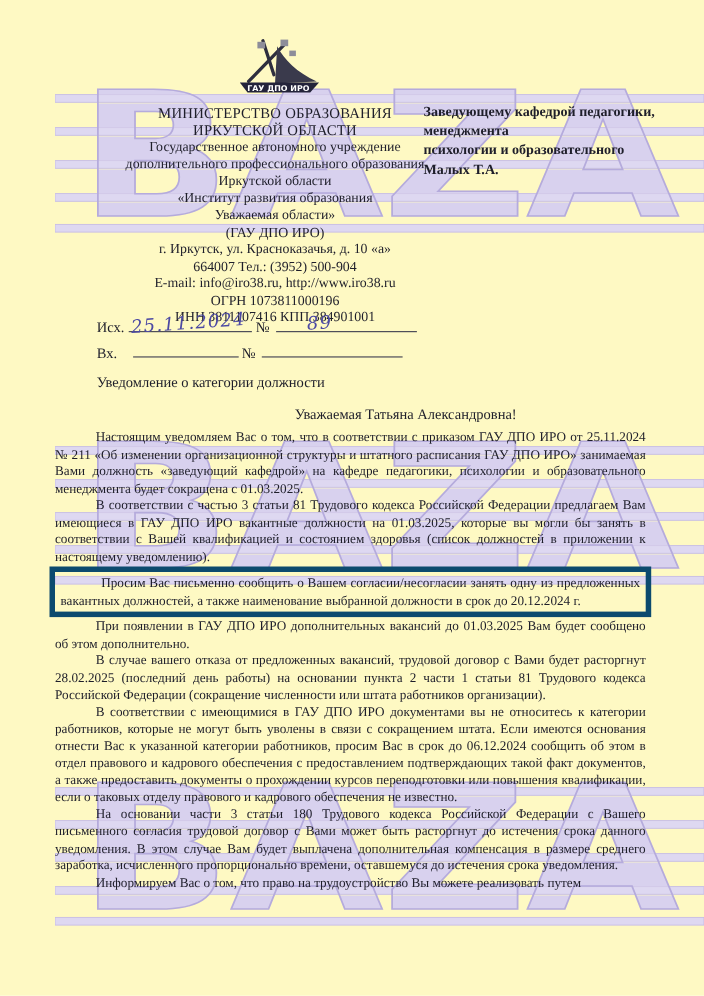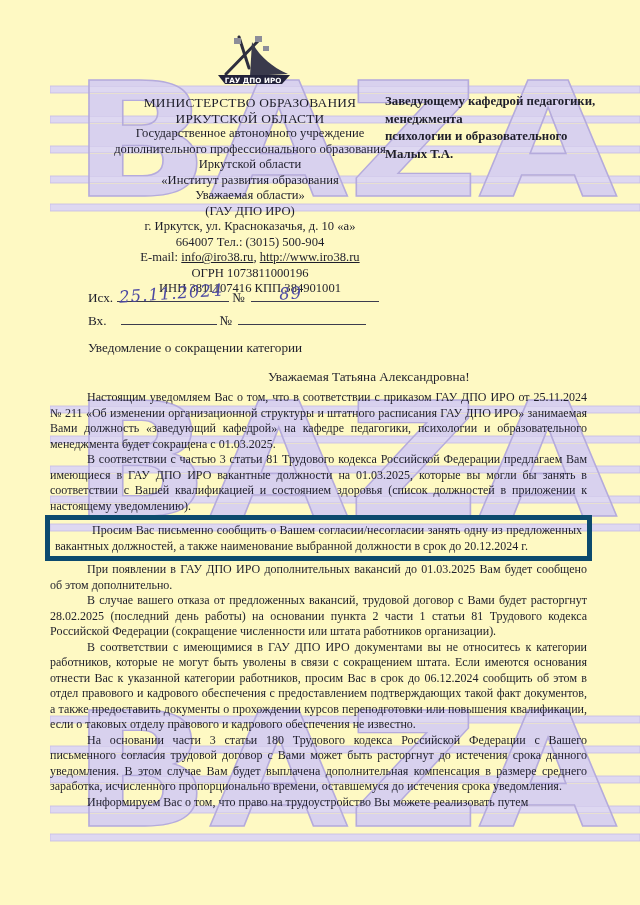--- a/index.html
+++ b/index.html
@@ -14,21 +14,21 @@
   .wm-top { top:64px; }
   .wm-mid { top:384px; }
   .wm-bot { top:694px; }
   
   .org-header {
     position:absolute; left:60px; top:34px; width:380px;
     text-align:center; z-index:2; line-height:15.5px; font-size:12.6px;
   }
   .ministry { font-size:13.4px; letter-spacing:.2px; }
   .logo-wrap { height:60px; margin-bottom:1px; }
-  .u { text-decoration:underline; }
+  .u { }
   
   .recipient {
     position:absolute; left:385px; top:93px; width:250px;
     font-size:12.8px; line-height:17.5px; z-index:2;font-weight:bold;
   }
   
   .refs { position:absolute; left:88px; top:286px; z-index:2; font-size:13.2px; }
   .ref-row { height:23px; }
   .uline { display:inline-block; border-bottom:1.3px solid #3c3c4e; position:relative; height:15px; vertical-align:baseline; }
   .ul-a { width:112px; margin-left:4px; }
@@ -126,21 +126,21 @@
     </div>
     <div class="ministry">МИНИСТЕРСТВО ОБРАЗОВАНИЯ</div>
     <div class="ministry">ИРКУТСКОЙ ОБЛАСТИ</div>
     <div>Государственное автономного учреждение</div>
     <div>дополнительного профессионального образования</div>
     <div>Иркутской области</div>
     <div>«Институт развития образования</div>
     <div>Уважаемая области»</div>
     <div>(ГАУ ДПО ИРО)</div>
     <div>г. Иркутск, ул. Красноказачья, д. 10 «а»</div>
-    <div>664007 Тел.: (3015) 500-904</div>
+    <div>664007 Тел.: (3952) 500-904</div>
     <div>
       <span>E-mail:</span>
       <span class="u">info@iro38.ru</span><span>,</span>
       <span class="u">http://www.iro38.ru</span>
     </div>
     <div>ОГРН 1073811000196</div>
     <div>ИНН 3811107416 КПП 384901001</div>
   </div>
 
   <div class="recipient">
@@ -154,21 +154,21 @@
     <div class="ref-row">
       <span>Исх.</span><span class="uline ul-a"><span class="hand">25.11.2024</span></span>
       <span>№</span><span class="uline ul-b"><span class="hand hand-num">89</span></span>
     </div>
     <div class="ref-row">
       <span>Вх.</span><span class="uline ul-c"></span>
       <span>№</span><span class="uline ul-b"></span>
     </div>
   </div>
 
-  <div class="subject">Уведомление о сокращении категории</div>
+  <div class="subject">Уведомление о категории должности</div>
   <div class="greeting">Уважаемая Татьяна Александровна!</div>
 
   <div class="body-text">
     <p>Настоящим уведомляем Вас о том, что в соответствии с приказом ГАУ ДПО ИРО от 25.11.2024 № 211 «Об изменении организационной структуры и штатного расписания ГАУ ДПО ИРО» занимаемая Вами должность «заведующий кафедрой» на кафедре педагогики, психологии и образовательного менеджмента будет сокращена с 01.03.2025.</p>
     <p>В соответствии с частью 3 статьи 81 Трудового кодекса Российской Федерации предлагаем Вам имеющиеся в ГАУ ДПО ИРО вакантные должности на 01.03.2025, которые вы могли бы занять в соответствии с Вашей квалификацией и состоянием здоровья (список должностей в приложении к настоящему уведомлению).</p>
     <div class="hl-box">
       <p>Просим Вас письменно сообщить о Вашем согласии/несогласии занять одну из предложенных вакантных должностей, а также наименование выбранной должности в срок до 20.12.2024 г.</p>
     </div>
     <p>При появлении в ГАУ ДПО ИРО дополнительных вакансий до 01.03.2025 Вам будет сообщено об этом дополнительно.</p>
     <p>В случае вашего отказа от предложенных вакансий, трудовой договор с Вами будет расторгнут 28.02.2025 (последний день работы) на основании пункта 2 части 1 статьи 81 Трудового кодекса Российской Федерации (сокращение численности или штата работников организации).</p>

